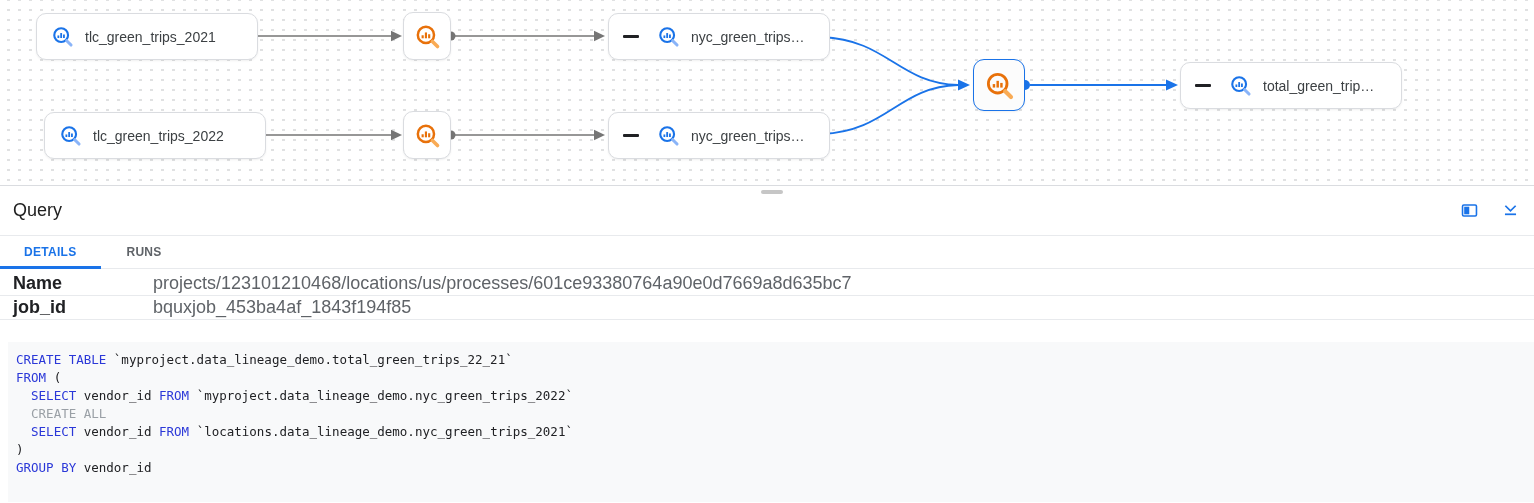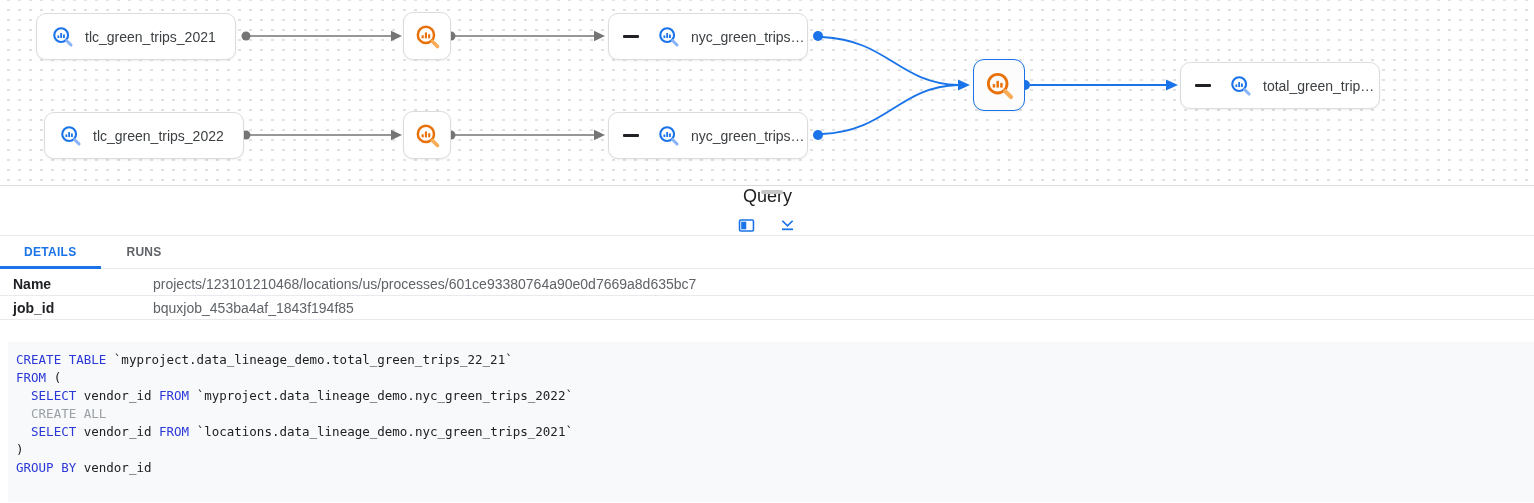--- a/index.html
+++ b/index.html
@@ -12,57 +12,57 @@
     background-image:radial-gradient(#e0e1e2 1.2px, transparent 1.3px);
     background-size:11px 10px; background-position:3px 5px;
     border-bottom:1px solid #dadce0;
   }
   .edges { position:absolute; left:0; top:0; width:1534px; height:186px; }
   .node {
     position:absolute; display:flex; align-items:center; background:#fff;
     border:1px solid #dadce0; border-radius:10px; cursor:pointer;
     box-shadow:0 1px 2px rgba(60,64,67,.08);
   }
-  .tnode { width:200px; height:47px; padding:0 14px; }
+  .tnode { width:222px; height:47px; padding:0 14px; }
   .tnode .label { font-size:14px; font-weight:500; color:#3c4043; white-space:nowrap; }
   .dash { width:16px; height:2.5px; background:#202124; border-radius:1px; flex:none; margin-right:18px; cursor:pointer; }
   .bqicon { flex:none; margin-right:11px; }
   .pnode { width:48px; height:48px; justify-content:center; }
   .pnode.selected { width:52px; height:52px; border:1.5px solid #1a73e8; border-radius:11px; background:#fcfcfc; }
   .n-tlc2021 { left:36px; top:13px; }
   .n-tlc2022 { left:44px; top:112px; }
   .n-proc1   { left:403px; top:12px; }
   .n-proc2   { left:403px; top:111px; }
   .n-nyc-top { left:608px; top:13px; }
   .n-nyc-bot { left:608px; top:112px; }
   .n-procsel { left:973px; top:59px; }
   .n-total   { left:1180px; top:62px; }
 
   
   .panel { position:relative; width:100%; }
   .resize-handle { position:absolute; top:4px; left:761px; width:22px; height:4px;
     border-radius:2px; background:#c6c6c6; cursor:ns-resize; }
   .panel-header { display:flex; align-items:center; height:50px; padding:0 12px 0 13px;
-    border-bottom:1px solid #e8eaed;flex-direction:column; }
+    border-bottom:1px solid #e8eaed; }
   .panel-title { flex:1; font-size:18px; color:#212121; }
   .header-actions { display:flex; align-items:center; gap:21px; padding-right:2px; }
   .icon-btn { width:20px; height:20px; display:flex; align-items:center; justify-content:center;
     cursor:pointer; background:none; border:none; }
 
   .tabs { display:flex; height:33px; border-bottom:1px solid #e8eaed; }
   .tab { position:relative; min-width:87px; padding:0 24px; display:flex; align-items:center;
     justify-content:center; font-size:12px; font-weight:700; letter-spacing:.3px;
     color:#5f6368; cursor:pointer; }
   .tab.active { color:#1a73e8; }
   .tab.active::after { content:""; position:absolute; left:0; right:0; bottom:-1px;
     height:3px; background:#1a73e8; }
 
   .details-table { margin-top:3px; }
   .detail-row { display:flex; align-items:center; height:24px; border-bottom:1px solid #e8eaed;
-    padding-left:13px; font-size:14px; }
+    padding-left:13px; font-size:18px; }
   .detail-label { width:140px; font-weight:700; color:#202124; }
   .detail-value { color:#5f6368; }
 
   .code {
     margin:22px 0 15px 8px; background:#f8f9fa; padding:9px 16px 16px 8px;
     height:160px; font-family:"DejaVu Sans Mono","Liberation Mono",monospace;
     font-size:12.5px; line-height:18px; color:#202124;
   }
   .sql-line { white-space:pre; }
   .tk-kw   { color:#2b38d8; }

